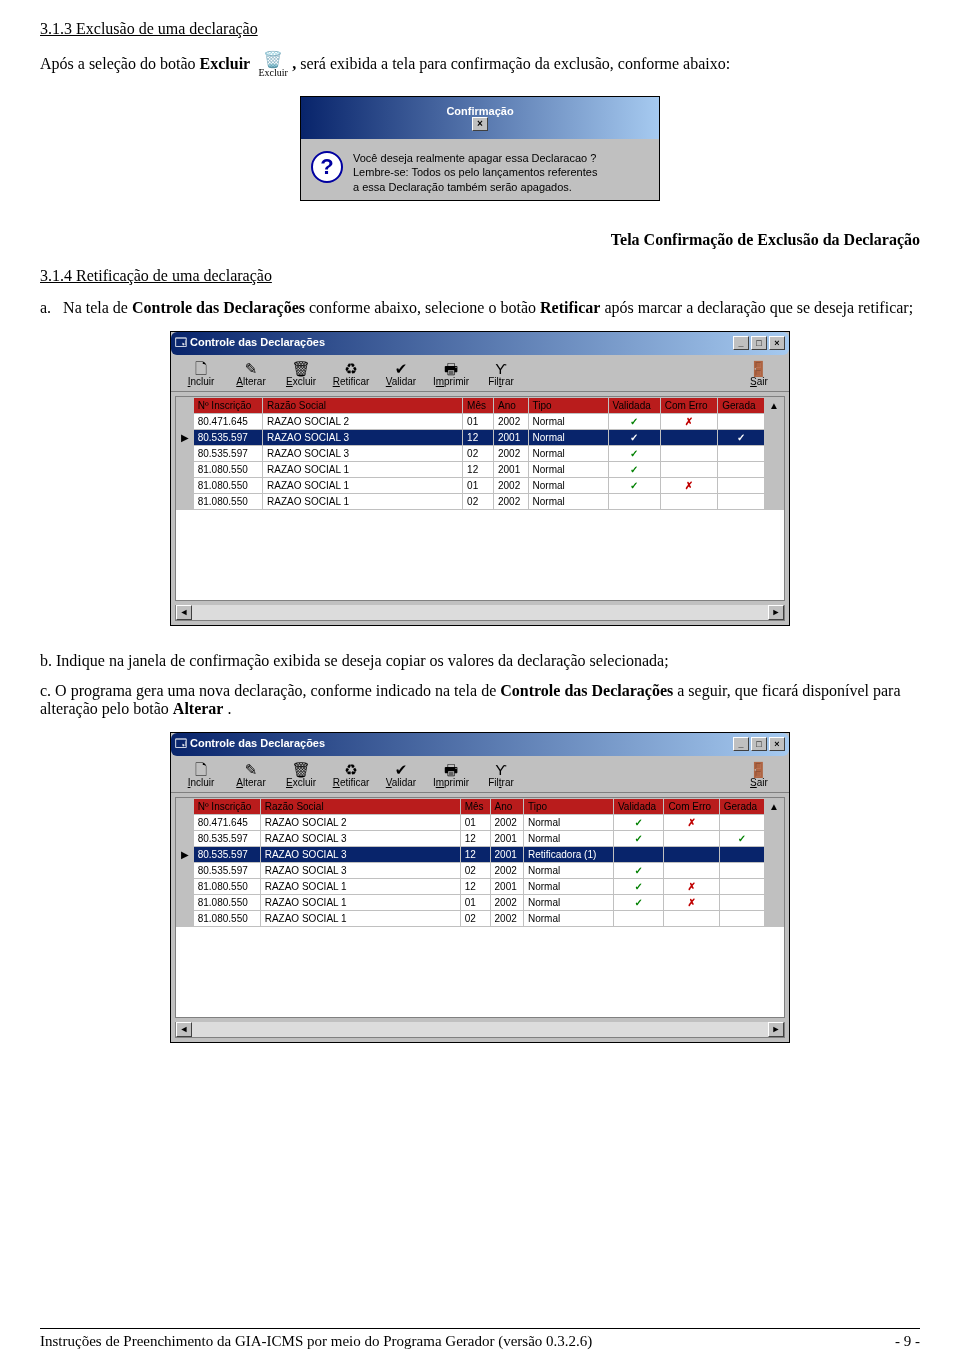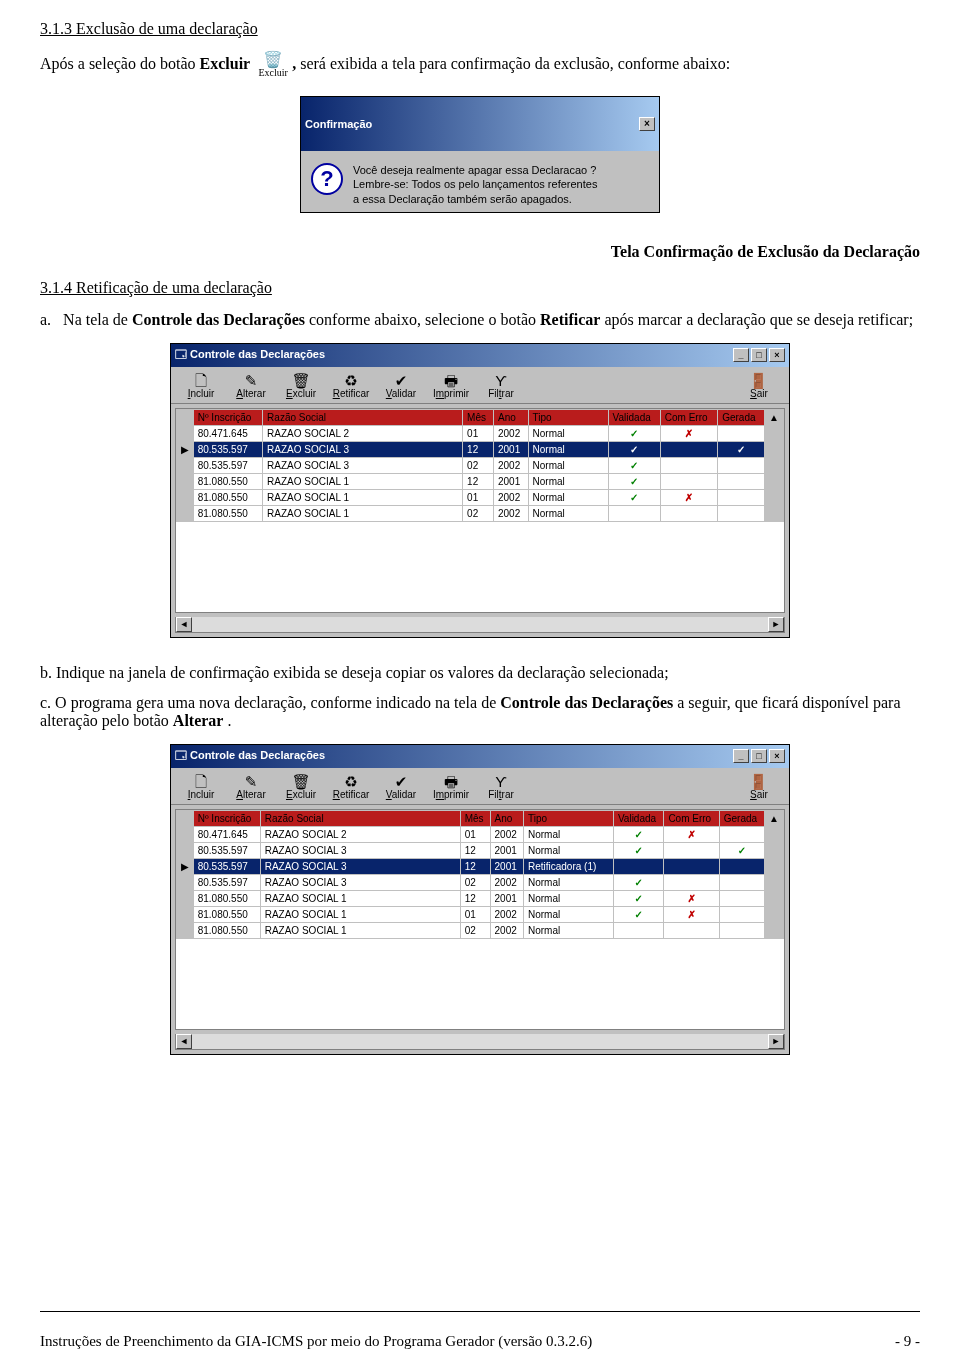--- a/index.html
+++ b/index.html
@@ -43,25 +43,26 @@
     width: 360px;
     border: 1px solid #000;
     background: #c0c0c0;
     text-align: left;
     font-family: Tahoma, Arial, sans-serif;
     font-size: 11px;
   }
   .dialog .titlebar {
     background: linear-gradient(to right, #08246b, #a6caf0);
     color: #fff;
-    padding: 20px 4px;
+    padding: 8px 4px;
     font-weight: bold;
     display: flex;
     justify-content: space-between;
     align-items: center;
+    flex-direction: column;
   }
   .dialog .close-x {
     background: #c0c0c0;
     border: 1px solid #fff;
     border-right-color: #404040;
     border-bottom-color: #404040;
     width: 16px; height: 14px;
     font-size: 10px;
     text-align: center;
     line-height: 12px;
@@ -116,20 +117,21 @@
     font-size: 11px;
   }
   .win .titlebar {
     background: linear-gradient(to right, #08246b, #a6caf0);
     color: #fff;
     padding: 2px 4px;
     font-weight: bold;
     display: flex;
     justify-content: space-between;
     align-items: center;
+    border-radius: 6px;
   }
   .win .winbtns { display: flex; gap: 2px; }
   .win .winbtn {
     background: #c0c0c0;
     border: 1px solid #fff;
     border-right-color: #404040;
     border-bottom-color: #404040;
     width: 16px; height: 14px;
     font-size: 9px;
     text-align: center;
@@ -195,21 +197,21 @@
     line-height: 12px;
   }
   .hscroll .track { flex: 1; background: #dcdcdc; }
 
   .footer {
     position: absolute;
     bottom: 20px;
     left: 40px;
     right: 40px;
     border-top: 1px solid #000;
-    padding-top: 21px;
+    padding-top: 4px;
     font-size: 15px;
     display: flex;
     justify-content: space-between;
   }
 </style>
 </head>
 <body>
 
 <div class="section-title">3.1.3 Exclusão de uma declaração</div>
 

